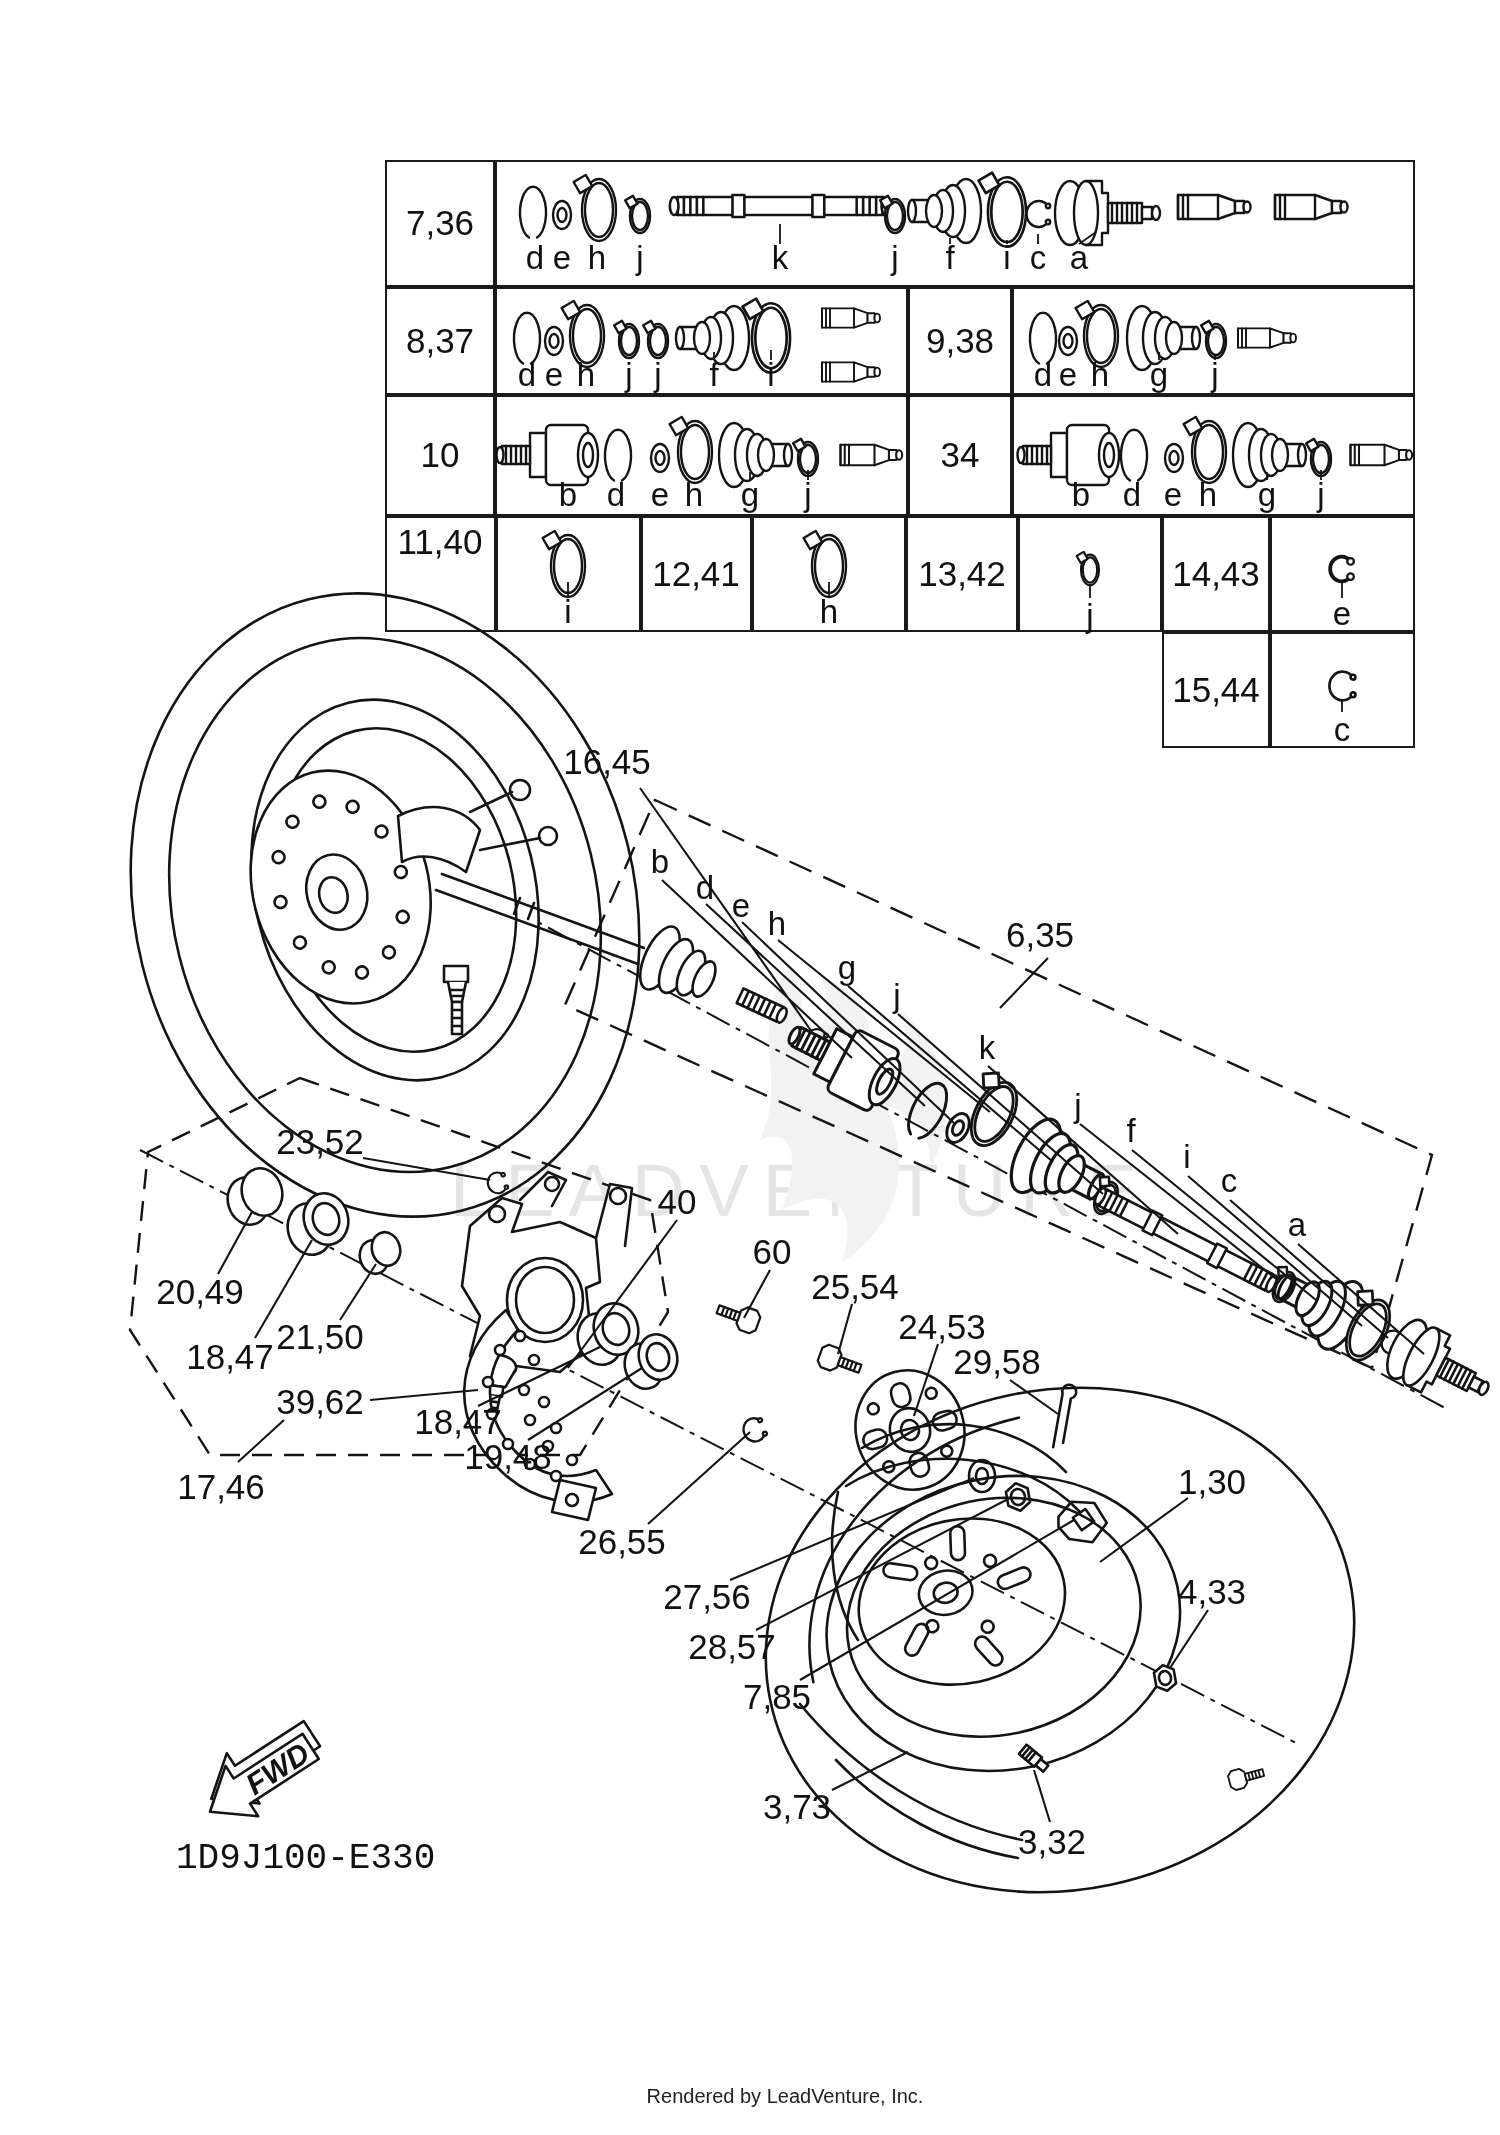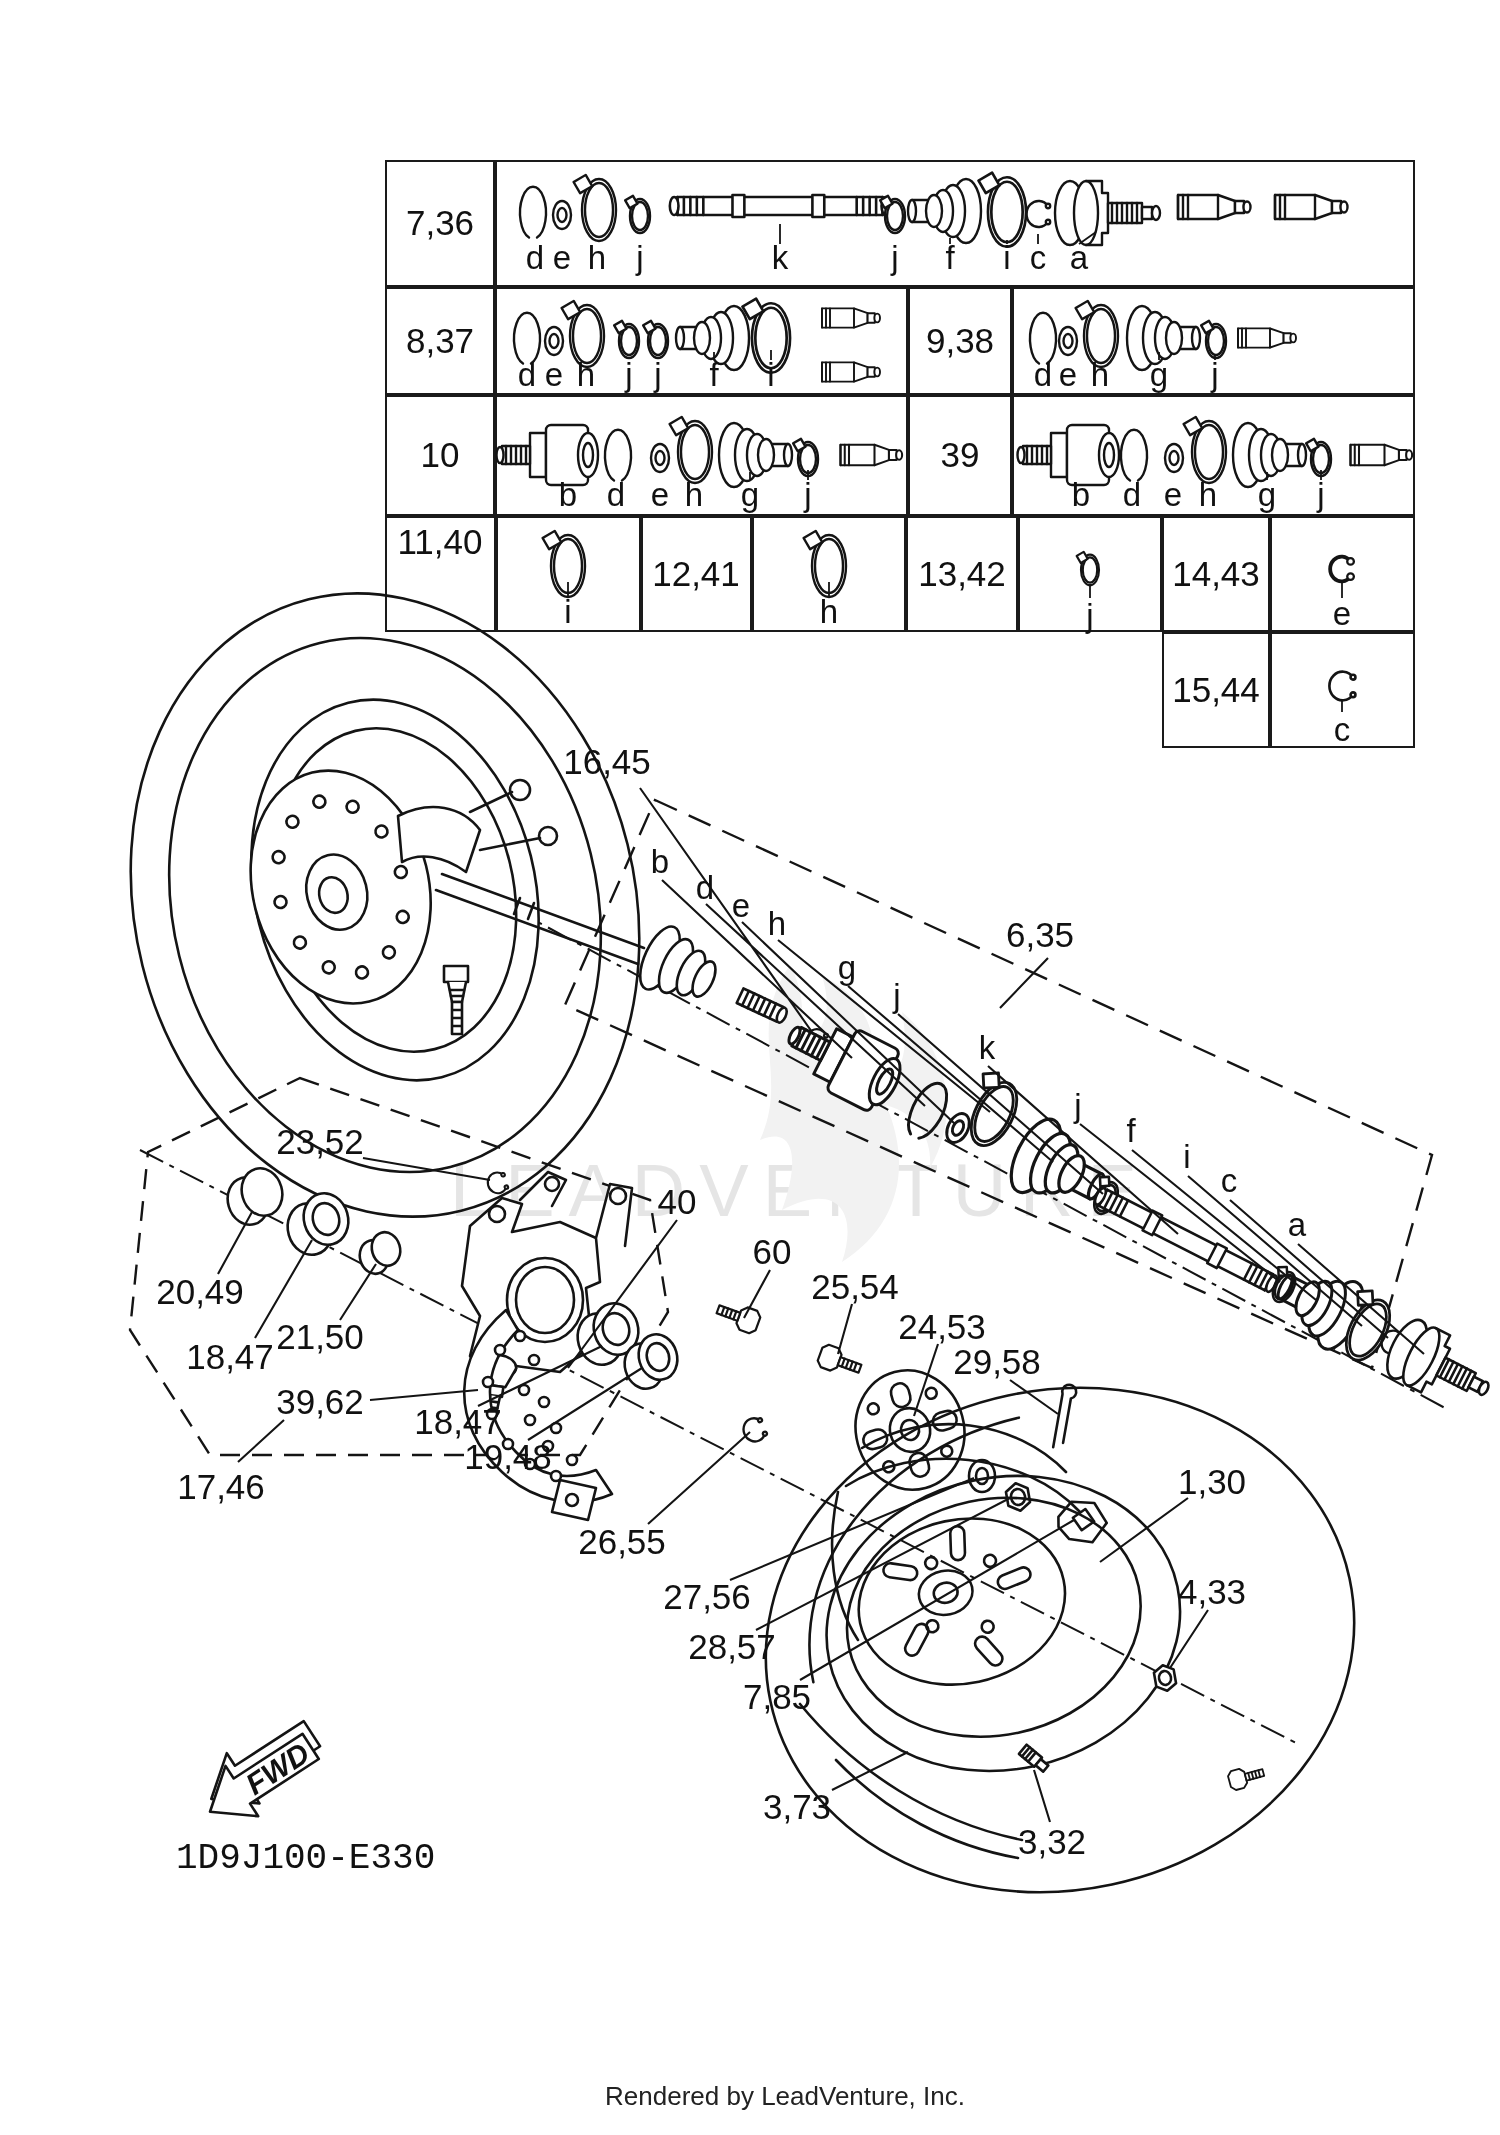--- a/index.html
+++ b/index.html
@@ -8,21 +8,21 @@
   .cell{position:absolute;border:2px solid #1a1a1a;box-sizing:border-box;z-index:1;}
   #art{position:absolute;left:0;top:0;z-index:2;}
   .lbl{position:absolute;transform:translate(-50%,-50%);white-space:nowrap;z-index:3;color:#111;}
   .kit{font-size:35px;}
   .letter{font-size:33px;}
   .callout{font-size:35px;}
   .lbl-l{transform:translate(0,-50%);font-family:Liberation Mono, monospace;}
   .code{font-size:36px;}
   .wm{position:absolute;left:450px;top:1148px;font-size:74px;letter-spacing:14px;color:#e5e5e5;z-index:0;}
   .foot-main{font-size:48px;}
-  .foot-sub{font-size:26px;color:#222;}
+  .foot-sub{font-size:20px;color:#222;}
 </style>
 </head>
 <body>
 
 <div id="canvas">
 
   <div class="wm">LEADVENTURE</div>
 
   <div class="cell" style="left:385px;top:160px;width:110px;height:127px"></div>
   <div class="cell" style="left:495px;top:160px;width:920px;height:127px"></div>
@@ -398,21 +398,21 @@
       <path transform="translate(8,-10)" d="M-62 0 L-24 -30 L-24 -15 L58 -15 L58 15 L-24 15 L-24 30 Z" fill="#fff"></path>
       <path d="M-62 0 L-24 -30 L-24 -15 L58 -15 L58 15 L-24 15 L-24 30 Z" fill="#fff"></path>
       <text x="-16" y="11" font-size="30" font-weight="700" font-style="italic" fill="#111" stroke="none" font-family="Liberation Sans, sans-serif">FWD</text>
     </g>
   </svg>
 
   <span class="lbl kit" style="left:440px;top:223px">7,36</span>
   <span class="lbl kit" style="left:440px;top:341px">8,37</span>
   <span class="lbl kit" style="left:960px;top:341px">9,38</span>
   <span class="lbl kit" style="left:440px;top:455px">10</span>
-  <span class="lbl kit" style="left:960px;top:455px">39</span>
+  <span class="lbl kit" style="left:960px;top:455px">34</span>
   <span class="lbl kit" style="left:440px;top:542px">11,40</span>
   <span class="lbl kit" style="left:696px;top:574px">12,41</span>
   <span class="lbl kit" style="left:962px;top:574px">13,42</span>
   <span class="lbl kit" style="left:1216px;top:574px">14,43</span>
   <span class="lbl kit" style="left:1216px;top:690px">15,44</span>
 
   <span class="lbl letter" style="left:535px;top:258px">d</span>
   <span class="lbl letter" style="left:562px;top:258px">e</span>
   <span class="lbl letter" style="left:597px;top:258px">h</span>
   <span class="lbl letter" style="left:640px;top:258px">j</span>

